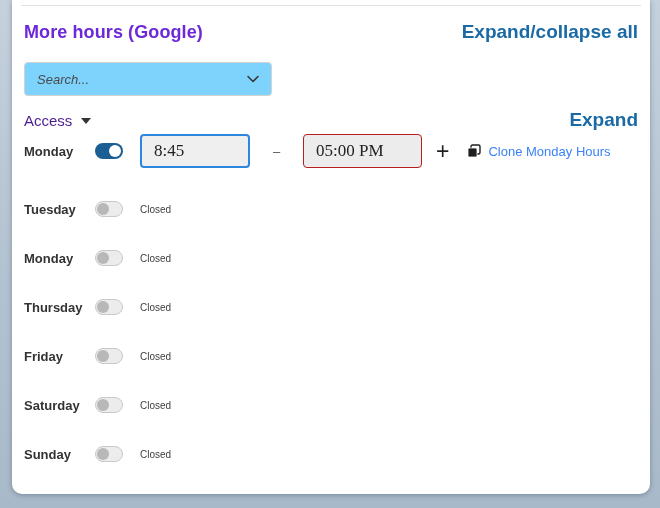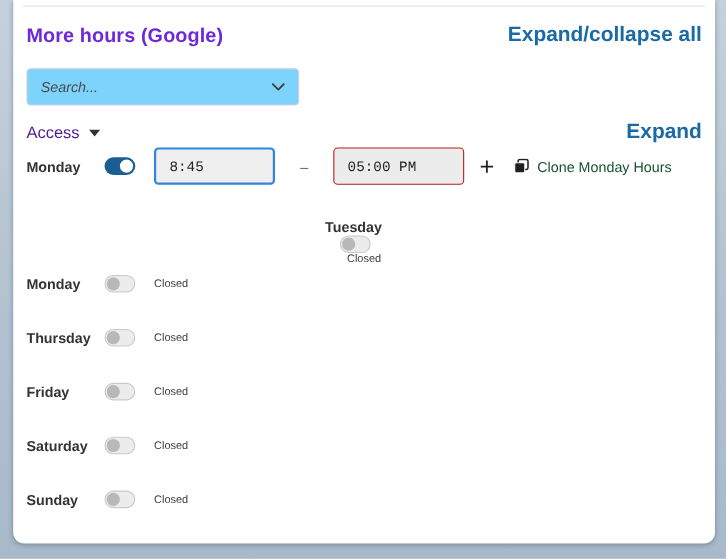--- a/index.html
+++ b/index.html
@@ -24,39 +24,39 @@
     display:flex;align-items:center;justify-content:space-between;
     padding:0 12px;cursor:pointer;font-style:italic;
   }
   .search-select .ph{font-size:13px;color:#4a4a4a;}
   .chev{width:12px;height:8px;display:block;}
   .section-row{display:flex;justify-content:space-between;align-items:center;margin-top:14px;height:20px;}
   .section-title{display:flex;align-items:center;font-size:15px;font-weight:400;color:#4c1d95;cursor:pointer;}
   .caret-down{width:0;height:0;border-left:5px solid transparent;border-right:5px solid transparent;border-top:6px solid #333;margin-left:9px;margin-top:2px;}
   .day-row{display:flex;align-items:center;height:20px;margin-top:29px;}
   .day-row.first{margin-top:4px;height:34px;}
-  .day-row.second{margin-top:31px;flex-direction:column;}
+  .day-row.second{margin-top:31px;}
   .day-label{width:71px;font-size:13px;font-weight:700;color:#333;}
   .toggle{width:28px;height:16px;border-radius:9px;position:relative;margin-right:17px;flex:0 0 auto;cursor:pointer;}
   .toggle.on{background:#1b5e93;}
   .toggle.on .knob{position:absolute;top:2px;right:2px;width:12px;height:12px;border-radius:50%;background:#fff;}
   .toggle.off{background:#ececec;border:1px solid #c9c9c9;box-sizing:border-box;}
   .toggle.off .knob{position:absolute;top:1px;left:1px;width:12px;height:12px;border-radius:50%;background:#b8b8b8;}
   .closed-text{font-size:10px;color:#3d3d3d;}
   .time-input{
     box-sizing:border-box;height:34px;background:#ececec;border-radius:4px;
-    font-family:Liberation Mono, monospace;font-size:13px;color:#222;
+    font-family:Liberation Serif, serif;font-size:17px;color:#222;
     padding:0 12px;outline:none;
   }
   .time-input.start{width:110px;border:2px solid #2e86de;background:#efefef;}
   .time-input.end{width:119px;border:1px solid #b91c1c;}
   .range-sep{width:53px;text-align:center;font-size:13px;color:#555;}
   .add-btn{margin-left:14px;font-size:23px;font-weight:400;color:#1f1f1f;line-height:20px;cursor:pointer;background:none;border:none;padding:0;font-family:inherit;}
   .clone-btn{margin-left:18px;display:flex;align-items:center;cursor:pointer;background:none;border:none;padding:0;font-family:inherit;}
-  .clone-btn .lbl{font-size:13px;color:#14532d;margin-left:7px;}
+  .clone-btn .lbl{font-size:13px;color:#3b82f6;margin-left:7px;}
 </style>
 </head>
 <body>
 
 <div class="panel">
   <div class="top-divider"></div>
   <div class="panel-inner">
 
     <div class="header-row">
       <span class="page-title">More hours (Google)</span>

